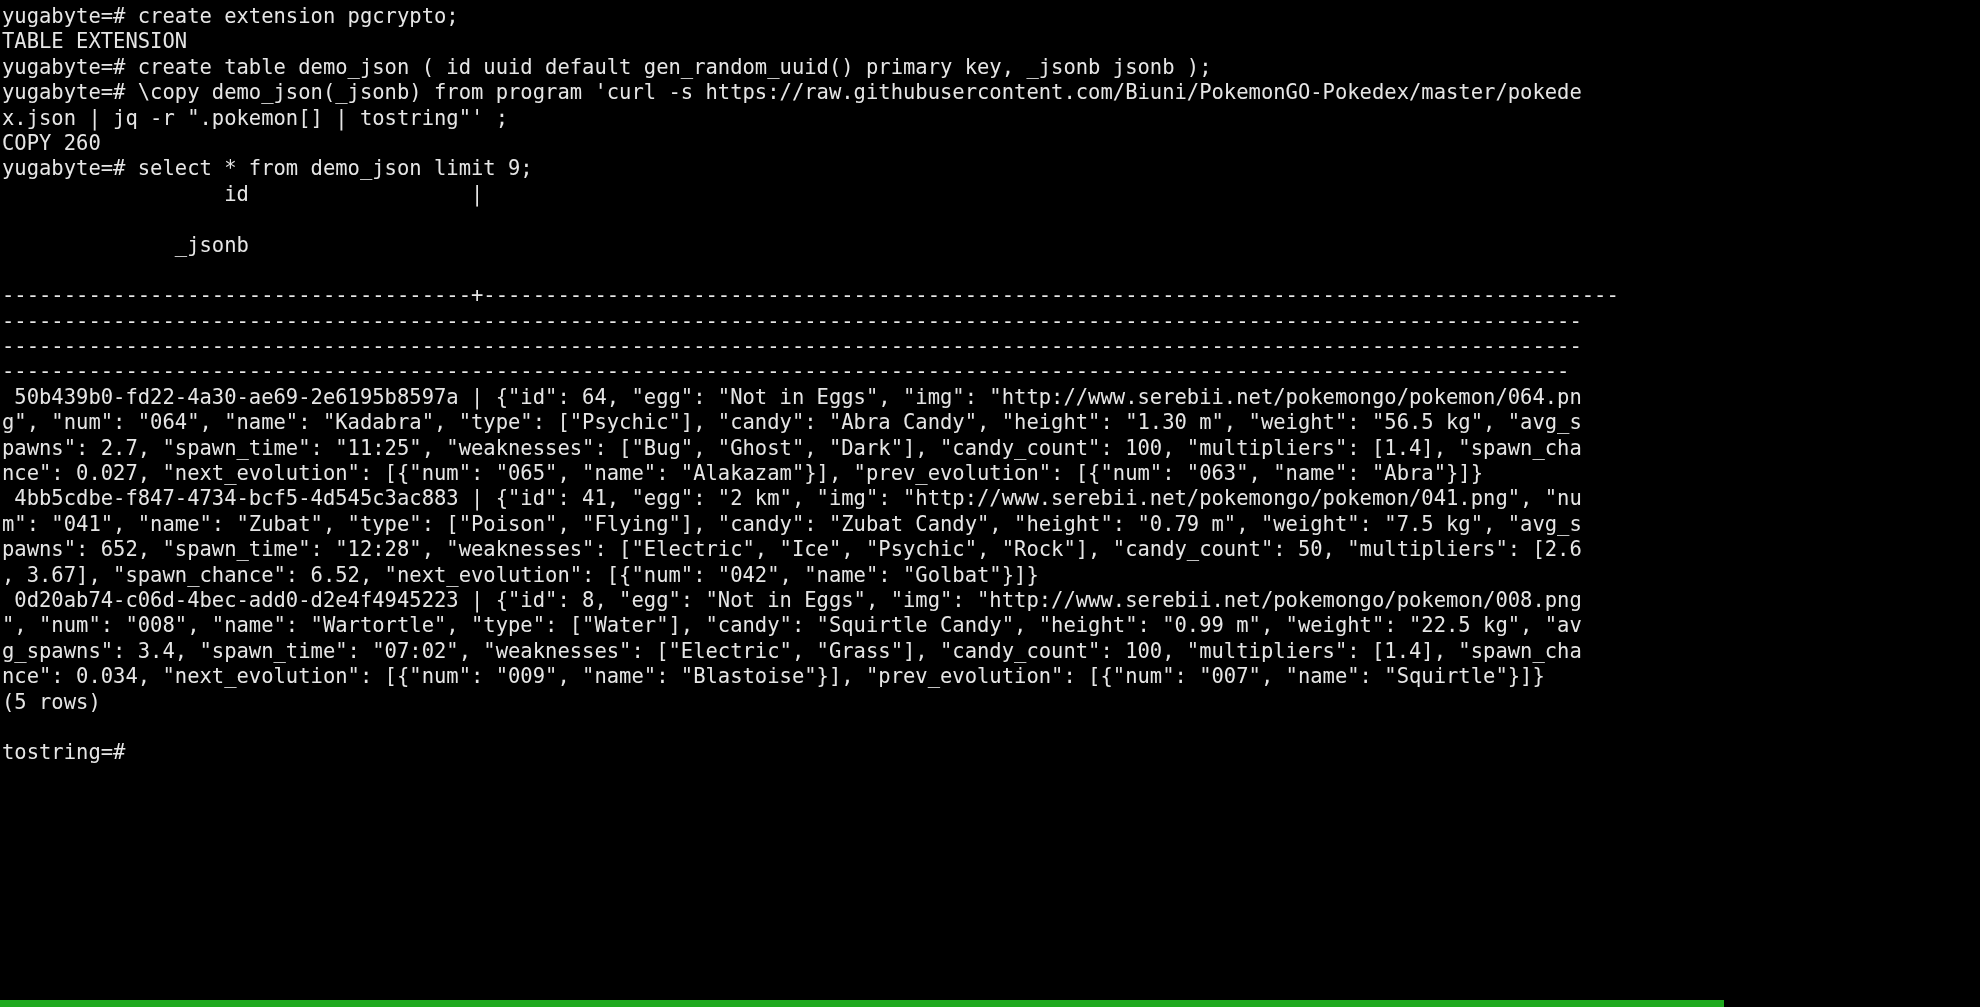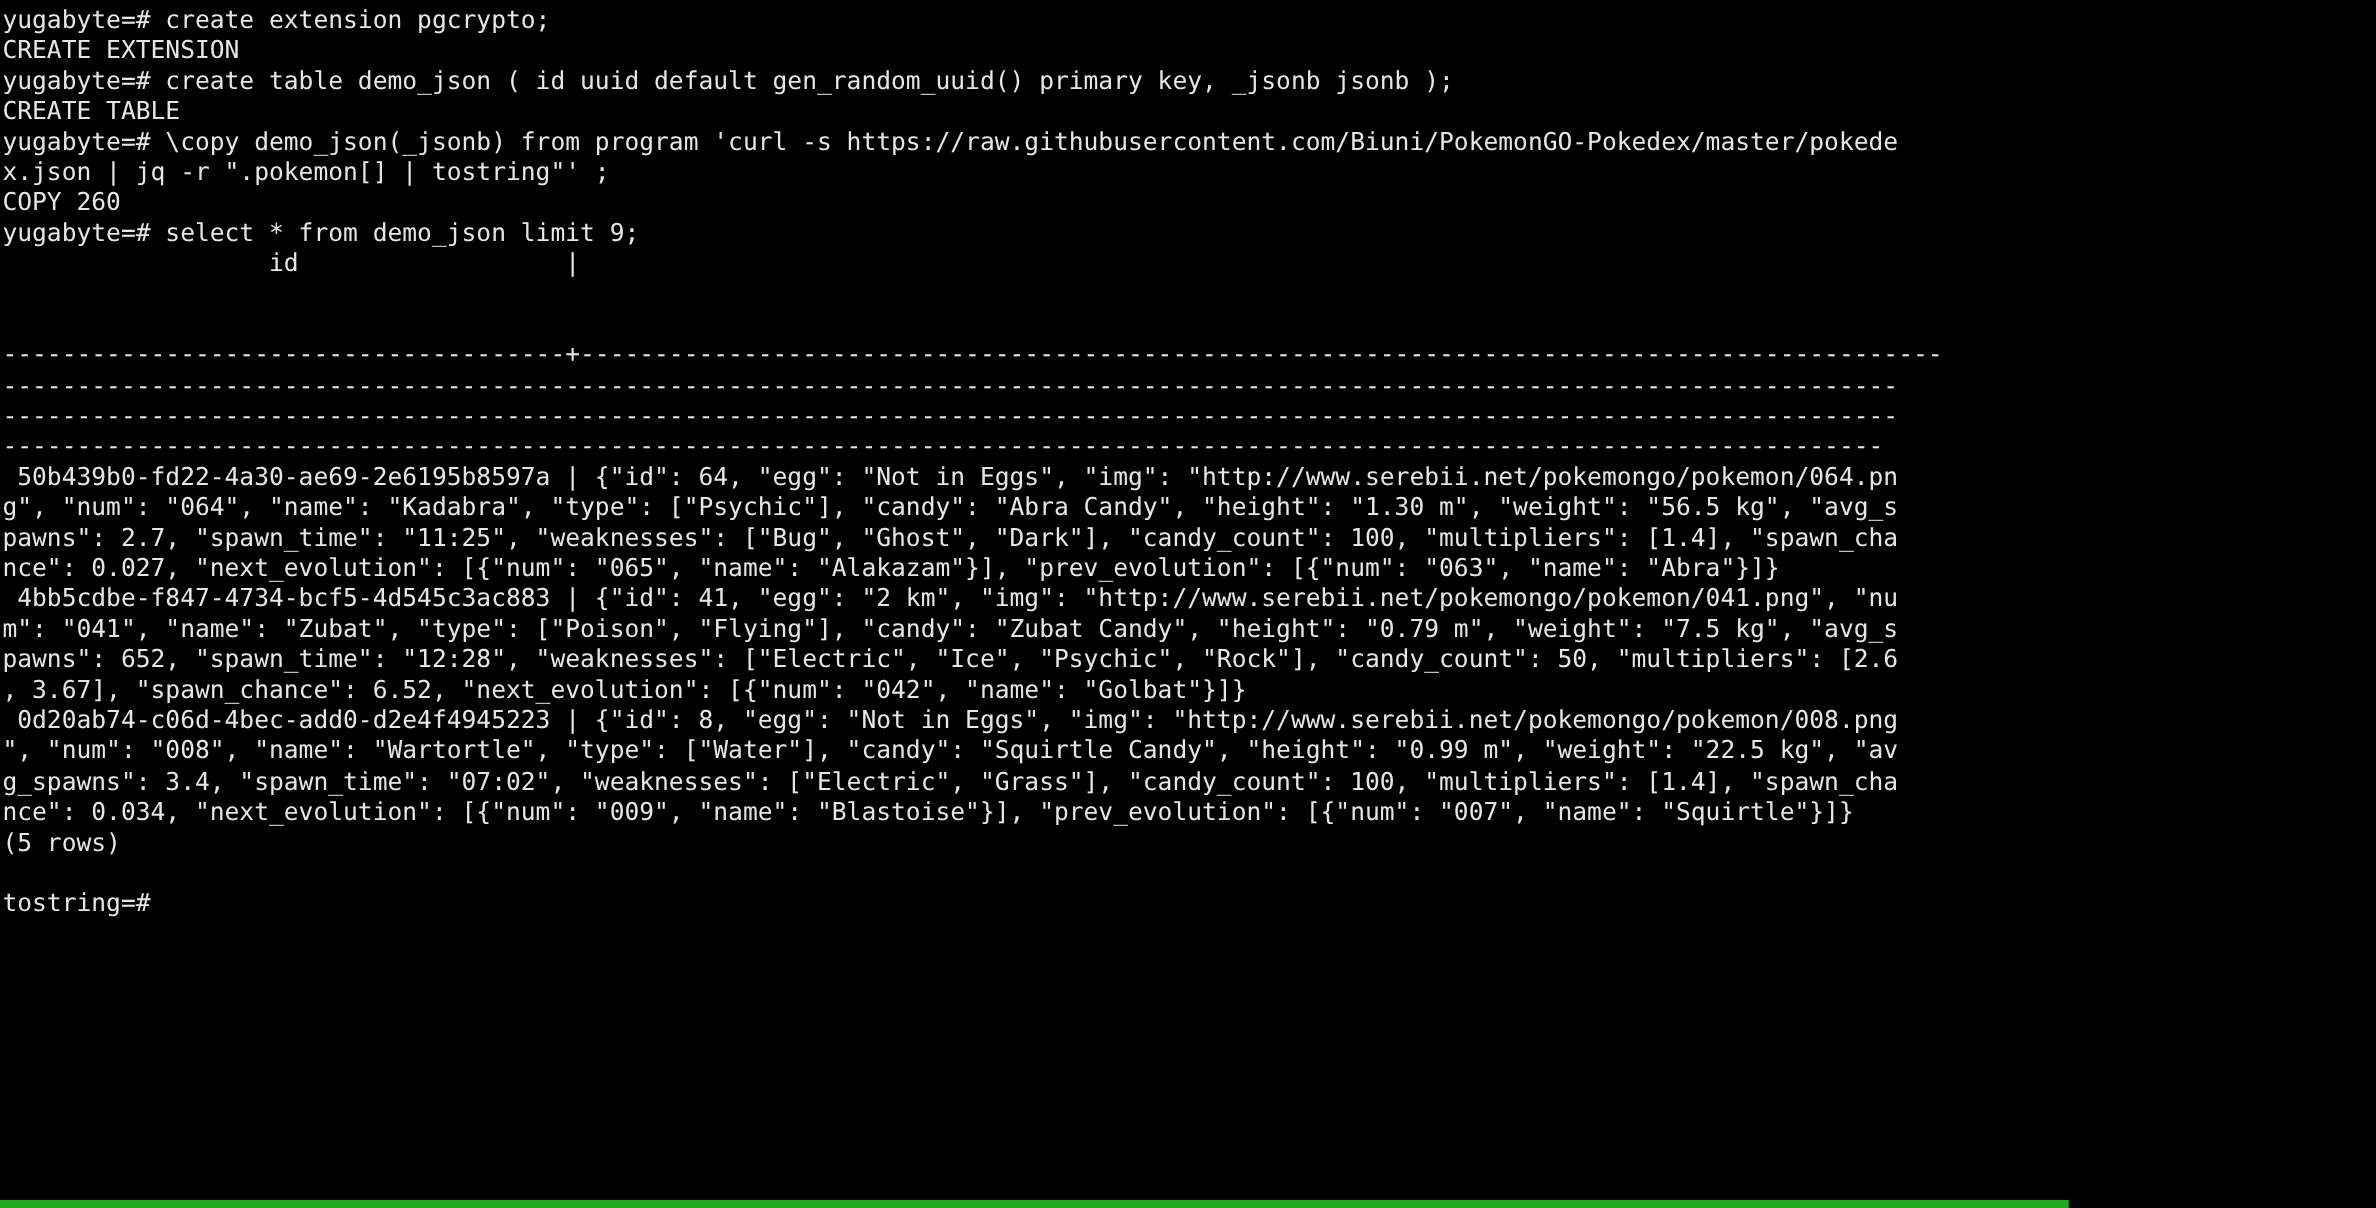--- a/index.html
+++ b/index.html
@@ -52,29 +52,29 @@
     height: 7px;
     background: #1faa1f;
   }
 </style>
 </head>
 <body>
 
 <div id="terminal">
   <div id="screen">
       <div class="line">yugabyte=# create extension pgcrypto;</div>
-      <div class="line">CREATE EXTENSION</div>
+      <div class="line">TABLE EXTENSION</div>
       <div class="line">yugabyte=# create table demo_json ( id uuid default gen_random_uuid() primary key, _jsonb jsonb );</div>
-      <div class="line">CREATE TABLE</div>
       <div class="line">yugabyte=# \copy demo_json(_jsonb) from program 'curl -s https://raw.githubusercontent.com/Biuni/PokemonGO-Pokedex/master/pokede</div>
       <div class="line">x.json | jq -r ".pokemon[] | tostring"' ;</div>
       <div class="line">COPY 260</div>
       <div class="line">yugabyte=# select * from demo_json limit 9;</div>
       <div class="line">                  id                  |</div>
       <div class="line blank">&nbsp;</div>
+      <div class="line">              _jsonb</div>
       <div class="line blank">&nbsp;</div>
       <div class="line">--------------------------------------+--------------------------------------------------------------------------------------------</div>
       <div class="line">--------------------------------------------------------------------------------------------------------------------------------</div>
       <div class="line">--------------------------------------------------------------------------------------------------------------------------------</div>
       <div class="line">-------------------------------------------------------------------------------------------------------------------------------</div>
       <div class="line"> 50b439b0-fd22-4a30-ae69-2e6195b8597a | {"id": 64, "egg": "Not in Eggs", "img": "http://www.serebii.net/pokemongo/pokemon/064.pn</div>
       <div class="line">g", "num": "064", "name": "Kadabra", "type": ["Psychic"], "candy": "Abra Candy", "height": "1.30 m", "weight": "56.5 kg", "avg_s</div>
       <div class="line">pawns": 2.7, "spawn_time": "11:25", "weaknesses": ["Bug", "Ghost", "Dark"], "candy_count": 100, "multipliers": [1.4], "spawn_cha</div>
       <div class="line">nce": 0.027, "next_evolution": [{"num": "065", "name": "Alakazam"}], "prev_evolution": [{"num": "063", "name": "Abra"}]}</div>
       <div class="line"> 4bb5cdbe-f847-4734-bcf5-4d545c3ac883 | {"id": 41, "egg": "2 km", "img": "http://www.serebii.net/pokemongo/pokemon/041.png", "nu</div>

